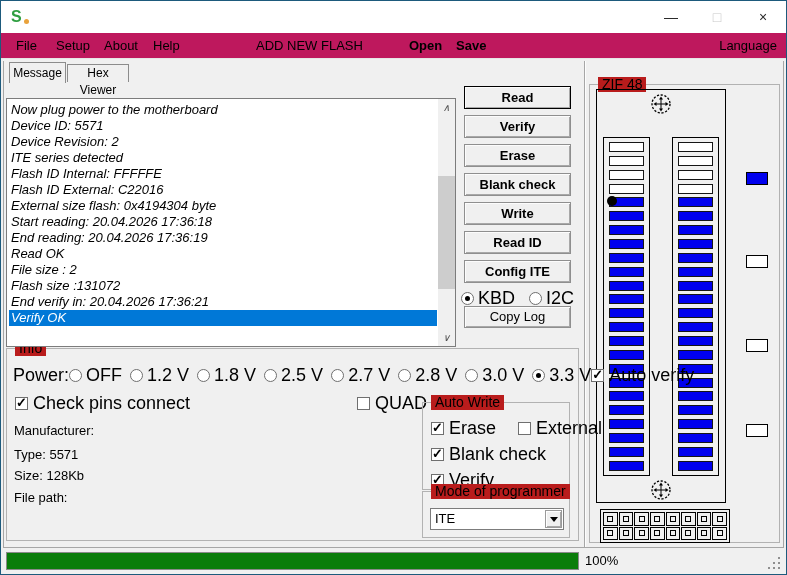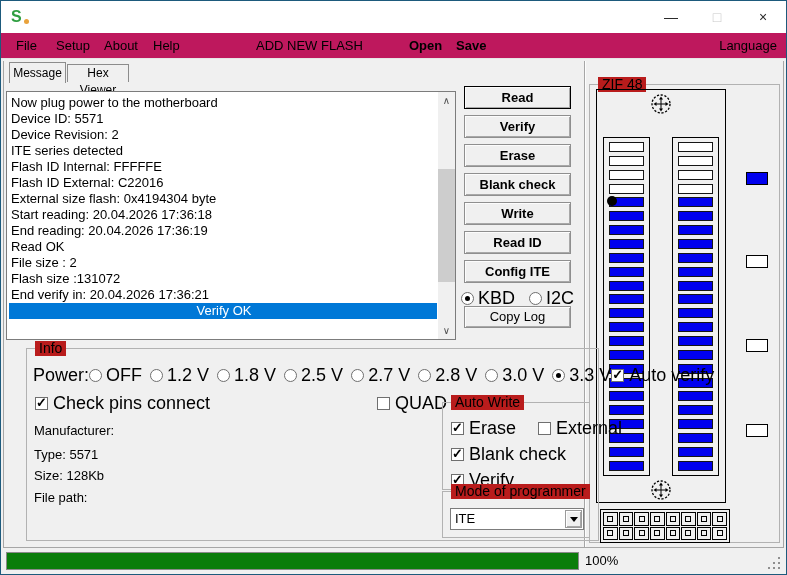--- a/index.html
+++ b/index.html
@@ -24,24 +24,24 @@
   .vline,.hline{position:absolute;background:#a6a6a6;}
   .vline{width:1px;} .hline{height:1px;}
   .vline.hl,.hline.hl{background:#fdfdfd;}
 
   
   .tab{position:absolute;background:#f0f0f0;border:1px solid #8c8c8c;border-bottom:none;font-size:12px;text-align:center;color:#000;}
   .tab.active{left:8px;top:61px;width:57px;height:21px;line-height:20px;z-index:3;}
   .tab.inactive{left:66px;top:63px;width:62px;height:18px;line-height:17px;z-index:1;}
 
   
-  .log-panel{position:absolute;left:5px;top:90px;width:450px;height:249px;background:#fff;border:1px solid #7c7c7c;z-index:2;}
+  .log-panel{position:absolute;left:5px;top:97px;width:450px;height:249px;background:#fff;border:1px solid #7c7c7c;z-index:2;font-style:italic;}
   .log-lines{position:absolute;left:2px;top:3px;right:18px;}
   .log-line{height:16px;line-height:16px;font-size:13px;padding-left:2px;white-space:nowrap;color:#000;}
-  .log-line.selected{background:#0078d7;color:#fff;text-align:center;}
+  .log-line.selected{background:#0078d7;color:#fff;}
   .scrollbar{position:absolute;right:0;top:0;width:17px;height:100%;background:#f0f0f0;}
   .sb-arrow{position:absolute;left:0;width:17px;height:17px;color:#505050;font-size:10px;text-align:center;line-height:17px;}
   .sb-arrow.up{top:0;} .sb-arrow.up::after{content:"\2227";}
   .sb-arrow.down{bottom:0;} .sb-arrow.down::after{content:"\2228";}
   .sb-thumb{position:absolute;left:0;top:77px;width:17px;height:113px;background:#cdcdcd;}
 
   
   .btn{position:absolute;background:#f0f0f0;border:1px solid #8f8f8f;box-shadow:inset 1px 1px 0 #fcfcfc, inset -1px -1px 0 #a8a8a8;font-size:13px;text-align:center;color:#000;}
   .action-btn{left:463px;width:107px;height:23px;font-weight:bold;line-height:21px;}
   .action-btn.default{border-color:#000;}
@@ -68,21 +68,21 @@
   .pin-col-outer{position:absolute;width:47px;height:339px;border:1px solid #000;padding:4px 5px;}
   .pin-column{display:flex;flex-direction:column;justify-content:space-between;height:100%;}
   .pin-slot{height:10px;border:1px solid #151515;background:#fff;}
   .pin1-dot{position:absolute;left:10px;top:106px;width:10px;height:10px;border-radius:50%;background:#000;z-index:2;}
   .side-rect{position:absolute;left:156px;width:22px;height:13px;border:1px solid #000;background:#fff;}
   .connector{position:absolute;left:10px;top:424px;width:130px;height:34px;border:1px solid #000;display:grid;grid-template-columns:repeat(8,1fr);gap:1px;padding:2px;}
   .conn-cell{border:1px solid #000;display:flex;align-items:center;justify-content:center;}
   .conn-inner{width:6px;height:6px;border:1px solid #000;}
 
   
-  .info-box{left:5px;top:347px;width:573px;height:193px;margin-left:20px;}
+  .info-box{left:5px;top:347px;width:573px;height:193px;}
   .power-row{position:absolute;left:6px;top:16px;right:8px;display:flex;align-items:center;justify-content:space-between;}
   .power-opts{display:flex;align-items:center;gap:8px;}
   .info-text{position:absolute;left:7px;font-size:13px;color:#000;white-space:nowrap;}
   .aw-box{left:415px;top:53px;width:148px;height:88px;}
   .aw-row{position:absolute;left:8px;display:flex;align-items:center;gap:22px;}
   .mode-box{left:415px;top:142px;width:148px;height:47px;}
   .dropdown{position:absolute;left:7px;top:16px;width:134px;height:22px;background:#fff;border:1px solid #7c7c7c;}
   .dd-value{position:absolute;left:4px;top:2px;font-size:13px;color:#000;}
   .dd-btn{position:absolute;right:1px;top:1px;bottom:1px;width:17px;background:#f0f0f0;box-shadow:inset 1px 1px 0 #fff, inset -1px -1px 0 #a8a8a8;border:1px solid #9a9a9a;display:flex;align-items:center;justify-content:center;}
   .dd-arrow{width:0;height:0;border-left:4px solid transparent;border-right:4px solid transparent;border-top:5px solid #000;}

